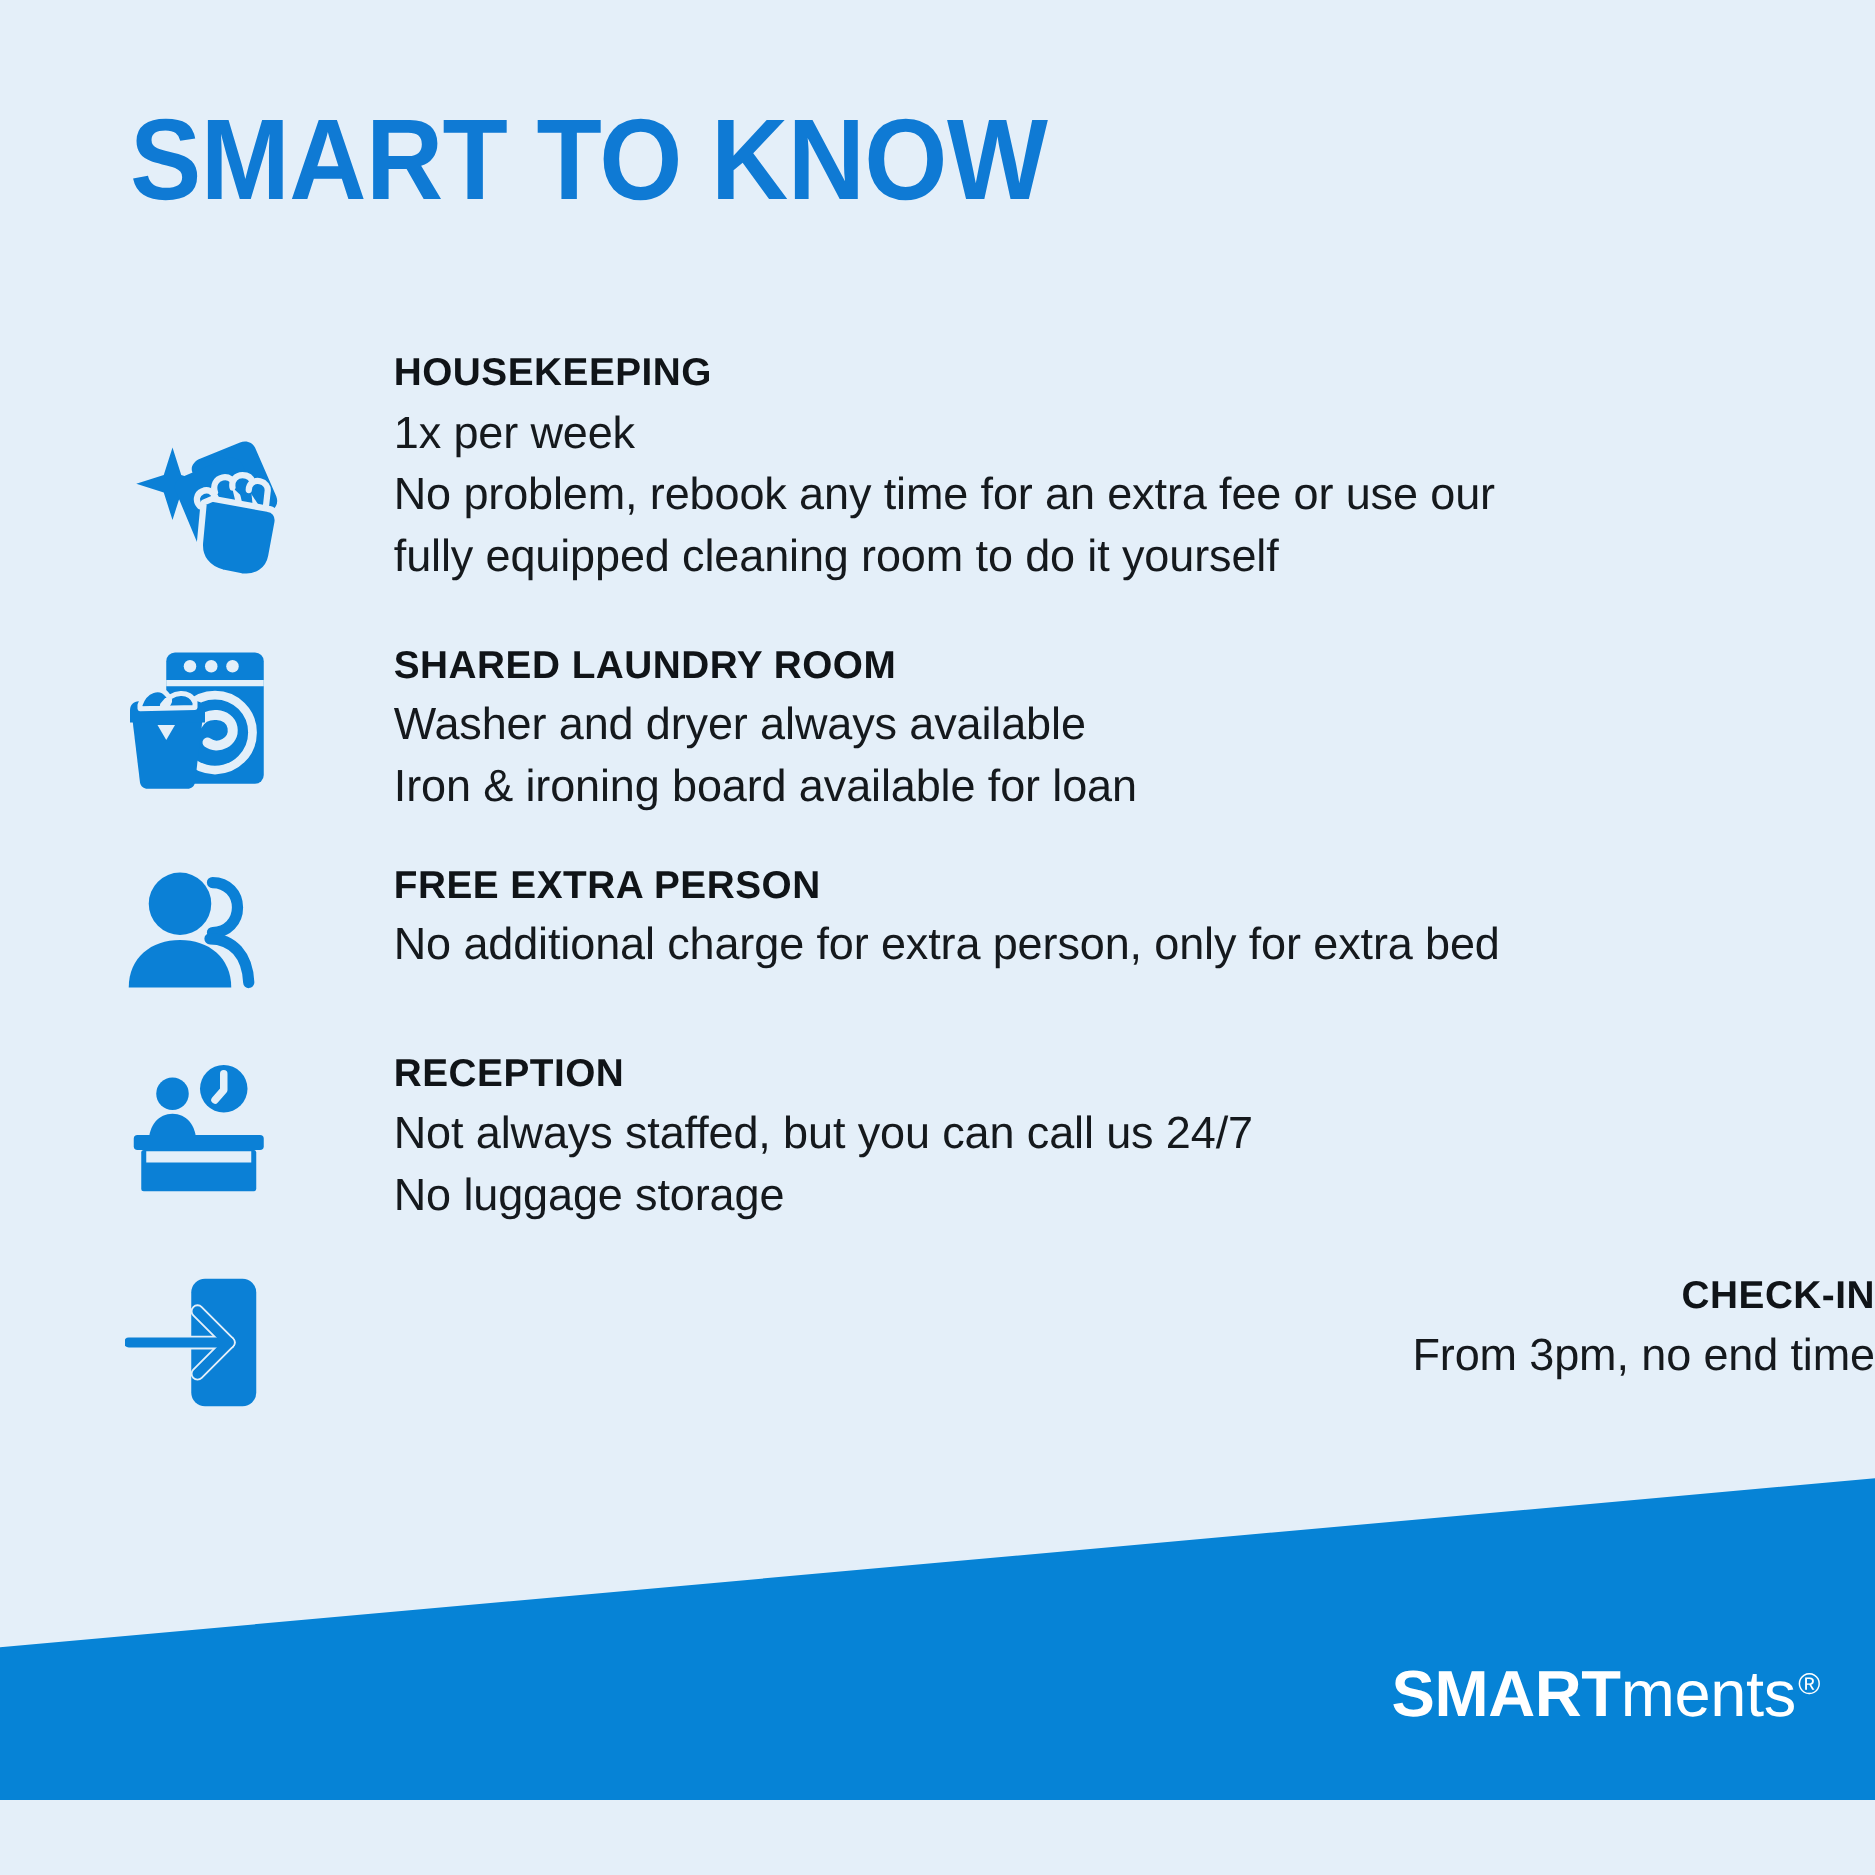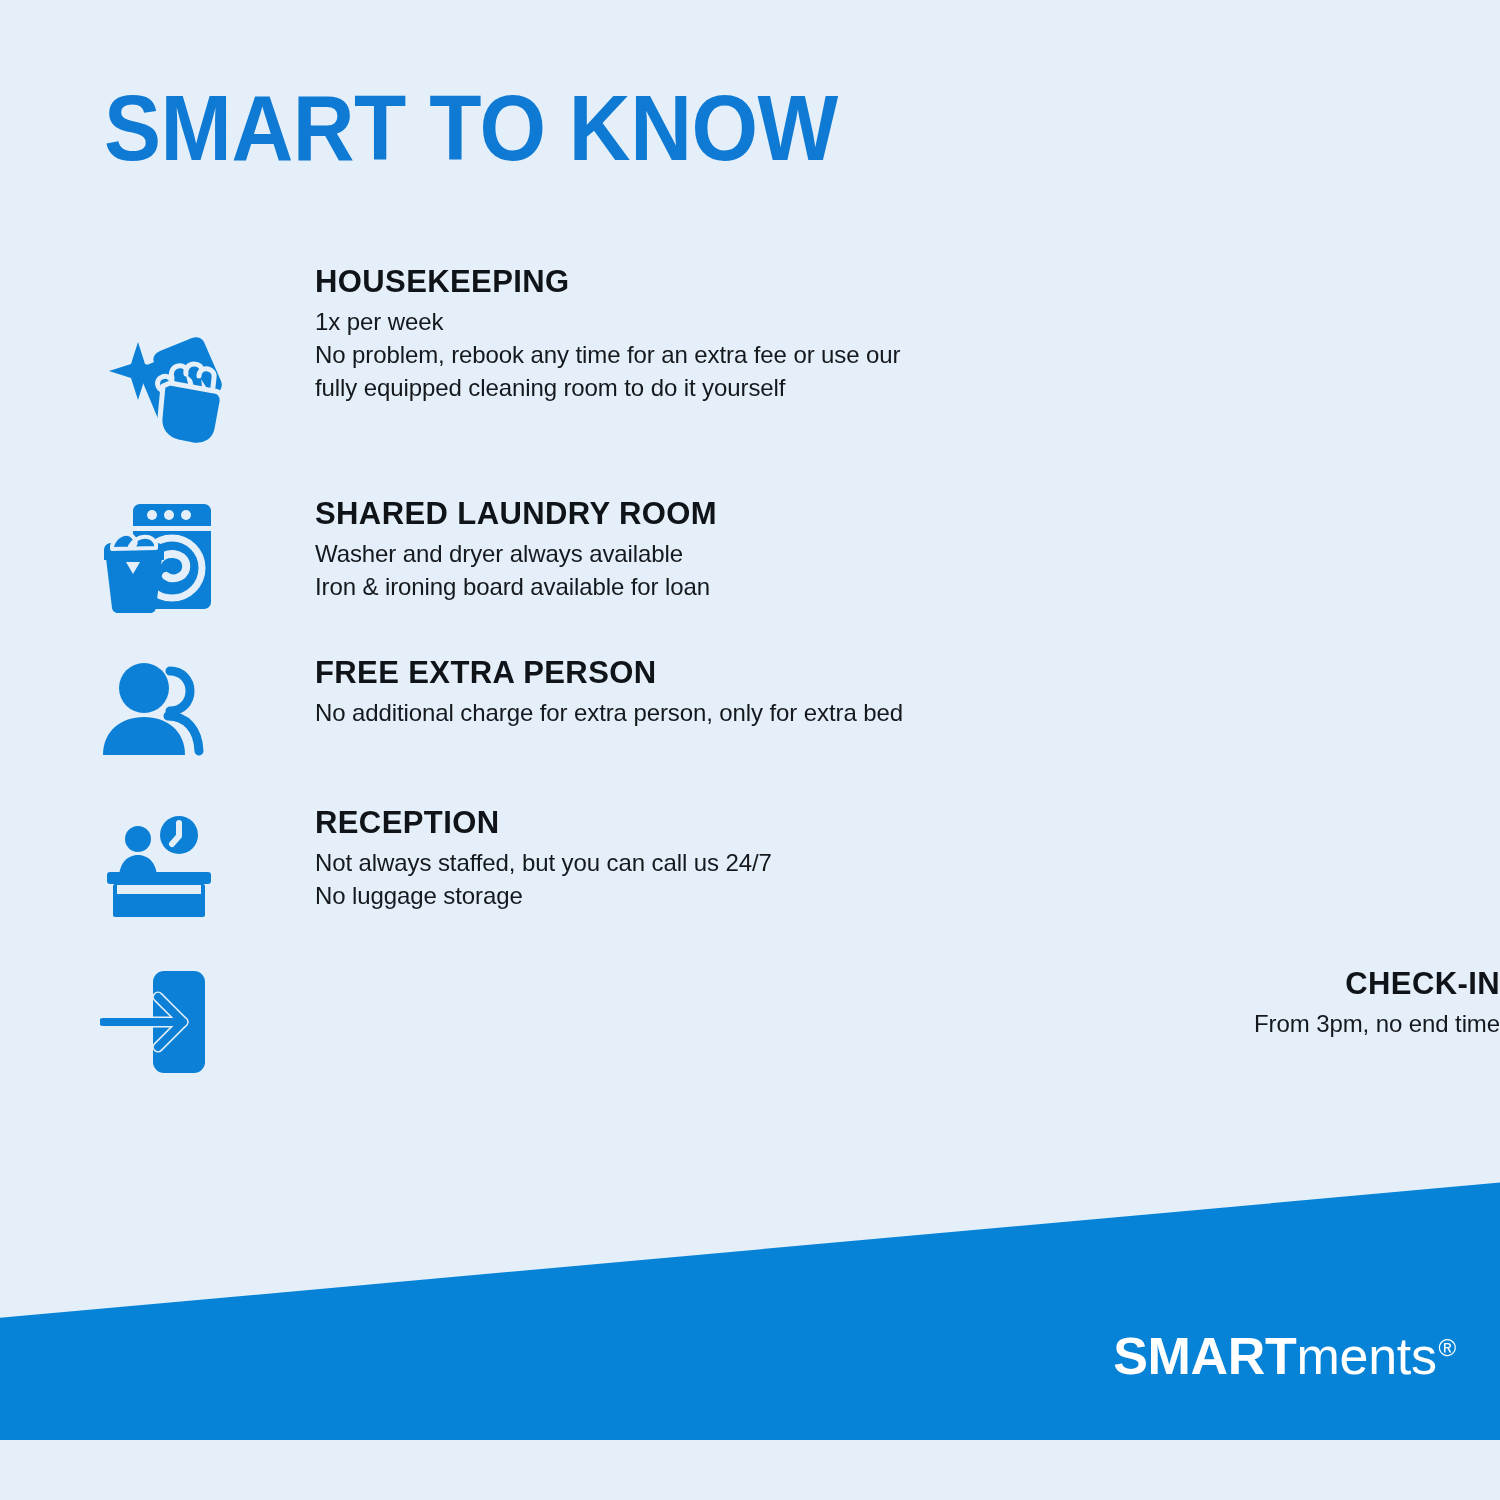--- a/index.html
+++ b/index.html
@@ -35,21 +35,21 @@
     color: #0f7ad4;
     transform: scaleX(0.93);
     transform-origin: left top;
     white-space: nowrap;
   }
 
   
   .rows {
     position: absolute;
     left: 0;
-    top: 264px;
+    top: 280px;
     width: 1500px;
   }
 
   .row {
     position: relative;
     display: flex;
     align-items: flex-start;
     padding-left: 100px;
     margin-bottom: 40px;
   }
@@ -75,21 +75,21 @@
   .row-title {
     font-size: 31px;
     font-weight: 700;
     color: #101418;
     letter-spacing: 0.4px;
     line-height: 1.18;
     margin: 0 0 4px 0;
   }
 
   .row-line {
-    font-size: 24px;
+    font-size: 36px;
     font-weight: 400;
     color: #15191d;
     line-height: 1.38;
     margin: 0;
     letter-spacing: -0.1px;
   }
 
   
   .row-housekeeping { margin-bottom: 44px; }
   .row-housekeeping .icon-cell { padding-top: 62px; }

